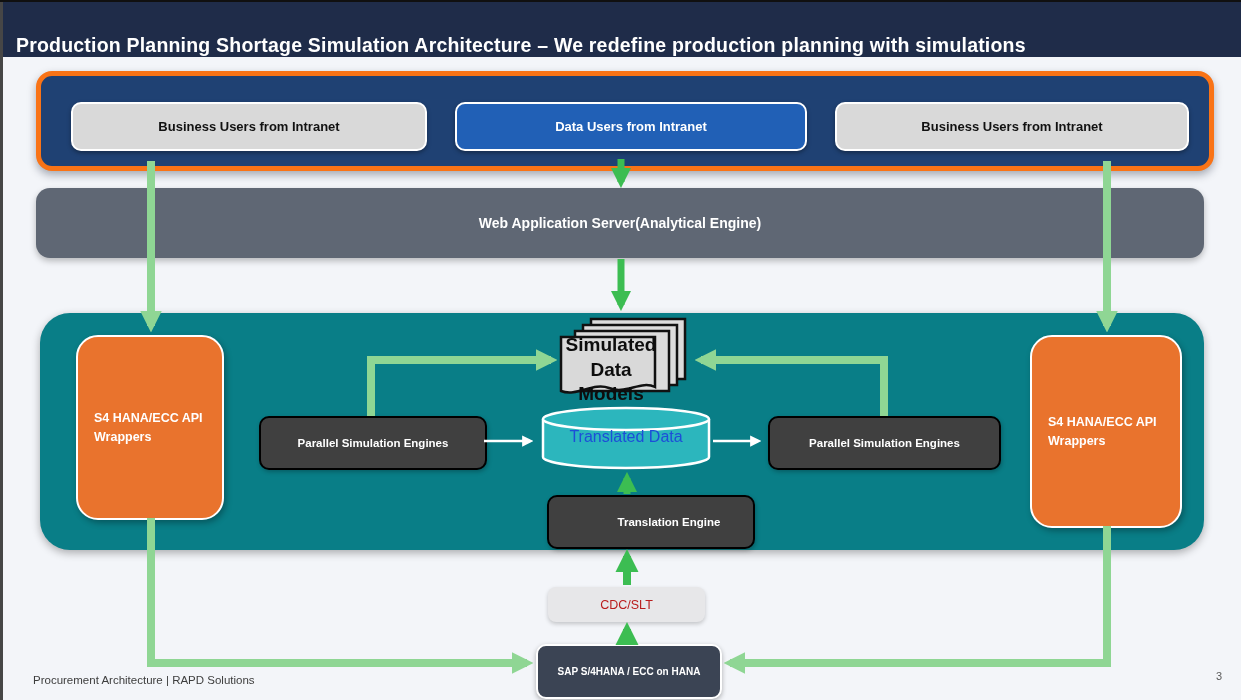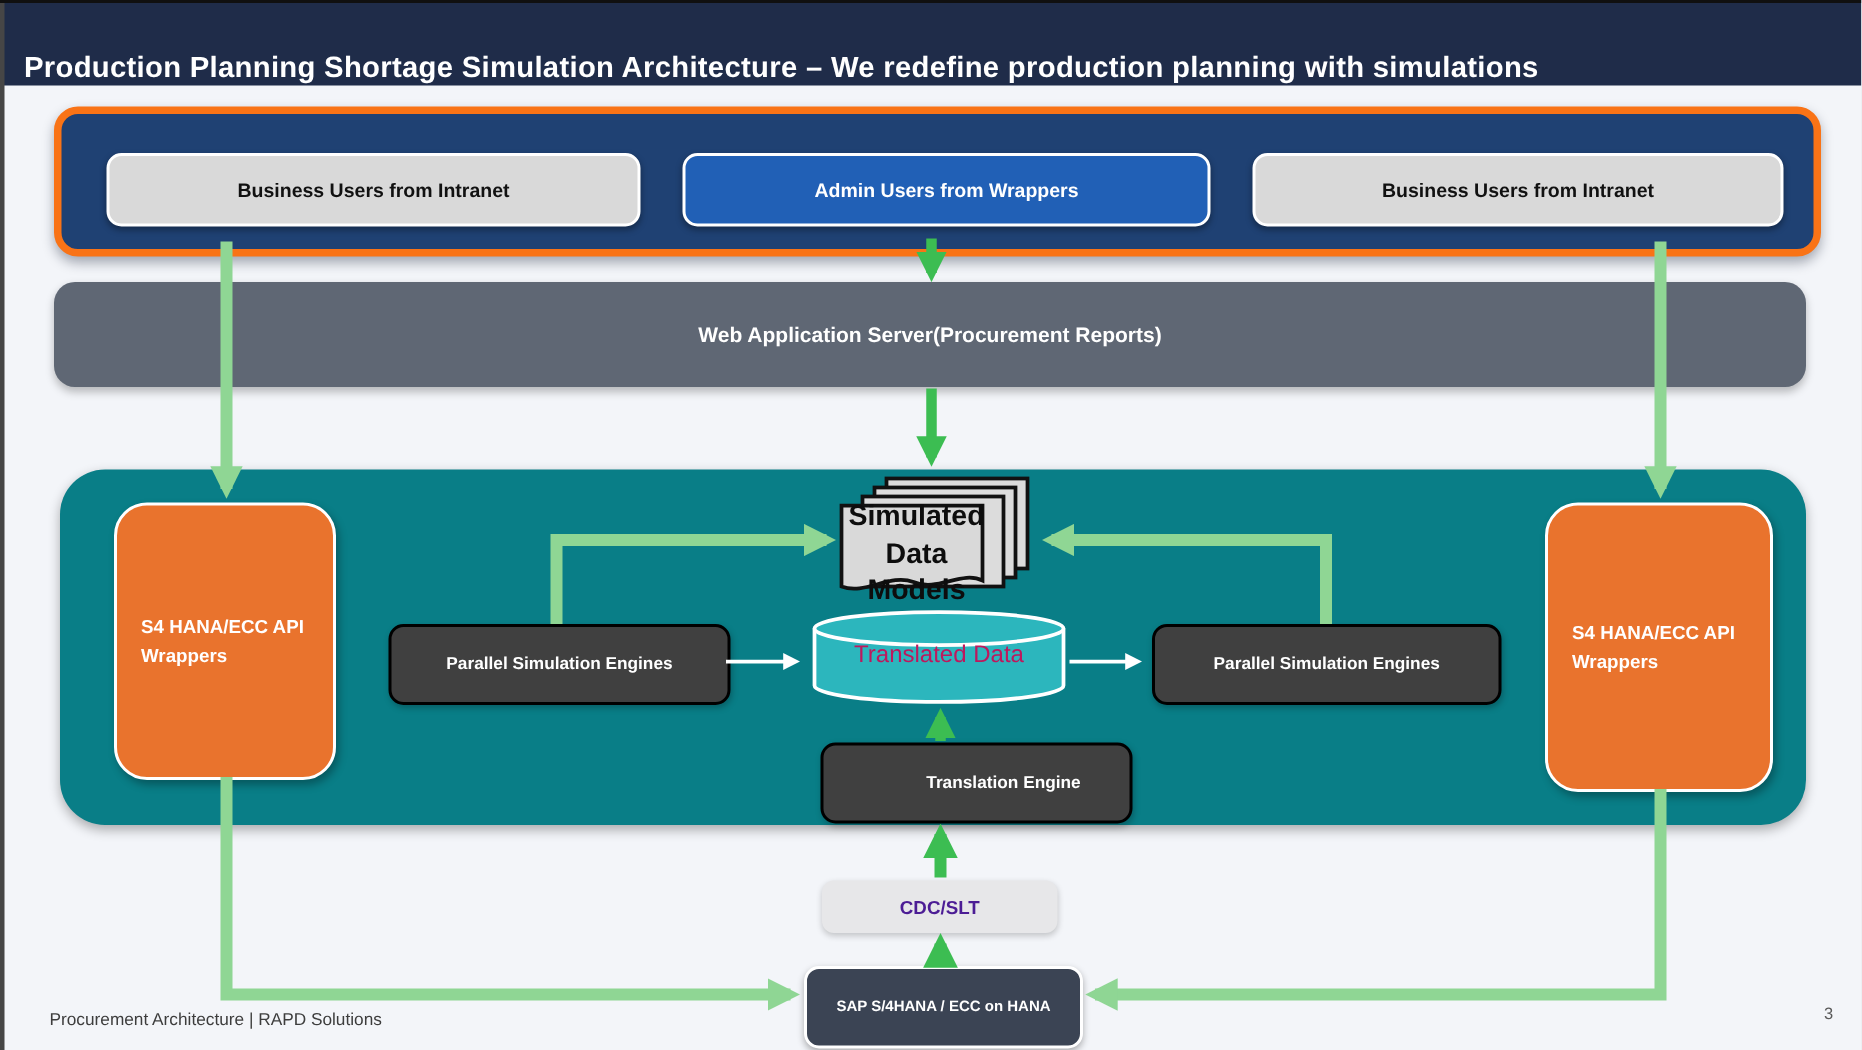--- a/index.html
+++ b/index.html
@@ -38,57 +38,57 @@
   .orange-right{left:1030px;top:335px;width:152px;height:193px;}
 
   .engine-box{position:absolute;background:#404040;border:2px solid #000000;border-radius:10px;
               display:flex;align-items:center;justify-content:center;color:#fff;font-size:11.5px;
               font-weight:bold;box-shadow:1px 2px 4px rgba(0,0,0,.25);z-index:10;}
   .pse-left{left:259px;top:416px;width:224px;height:50px;}
   .pse-right{left:768px;top:416px;width:229px;height:50px;}
   .te-box{left:547px;top:495px;width:168px;height:50px;padding-left:36px;}
 
   .cdc-box{position:absolute;left:548px;top:587px;width:157px;height:35px;background:#E7E7E9;
-           border-radius:8px;display:flex;align-items:center;justify-content:center;color:#4c1d95;
-           font-size:12.5px;font-weight:bold;box-shadow:0 2px 4px rgba(0,0,0,.2);z-index:10;}
+           border-radius:8px;display:flex;align-items:center;justify-content:center;color:#b91c1c;
+           font-size:12.5px;font-weight:normal;box-shadow:0 2px 4px rgba(0,0,0,.2);z-index:10;}
 
   .sap-box{position:absolute;left:536px;top:644px;width:182px;height:51px;background:#3B4454;
            border:2px solid #fff;border-radius:10px;display:flex;align-items:center;justify-content:center;
            color:#fff;font-size:10px;font-weight:bold;text-align:center;
            box-shadow:0 2px 5px rgba(0,0,0,.3);z-index:10;}
 
   .docstack{position:absolute;left:553px;top:317px;width:140px;height:84px;z-index:20;}
   .docstack-label{position:absolute;left:561px;top:333px;width:100px;text-align:center;color:#0d0d0d;
                   font-size:19px;font-weight:bold;line-height:1.3;z-index:21;}
 
   .cylinder{position:absolute;left:540px;top:406px;width:172px;height:64px;z-index:12;}
-  .cylinder-label{position:absolute;left:540px;top:428px;width:172px;text-align:center;color:#be185d;
+  .cylinder-label{position:absolute;left:540px;top:428px;width:172px;text-align:center;color:#1d4ed8;
                   font-size:16px;font-weight:500;z-index:13;}
 
   .arrows{position:absolute;left:0;top:0;width:1241px;height:700px;z-index:40;pointer-events:none;}
 
   .footer-left{position:absolute;left:33px;top:674px;font-size:11.5px;color:#3d3d3d;z-index:6;}
   .footer-page{position:absolute;left:1216px;top:670px;font-size:11px;color:#5a5a5a;z-index:6;}
 </style>
 </head>
 <body>
 
 <div class="page">
 
   <div class="titlebar">
     <h1>Production Planning Shortage Simulation Architecture – We redefine production planning with simulations</h1>
   </div>
 
   <div class="users-band">
     <div class="user-box user-gray ub-left">Business Users from Intranet</div>
-    <div class="user-box user-blue ub-mid">Admin Users from Wrappers</div>
+    <div class="user-box user-blue ub-mid">Data Users from Intranet</div>
     <div class="user-box user-gray ub-right">Business Users from Intranet</div>
   </div>
 
-  <div class="web-bar">Web Application Server(Procurement Reports)</div>
+  <div class="web-bar">Web Application Server(Analytical Engine)</div>
 
   <div class="platform"></div>
 
   <div class="orange-box orange-left">S4 HANA/ECC API Wrappers</div>
   <div class="orange-box orange-right">S4 HANA/ECC API Wrappers</div>
 
   <div class="engine-box pse-left">Parallel Simulation Engines</div>
   <div class="engine-box pse-right">Parallel Simulation Engines</div>
   <div class="engine-box te-box">Translation Engine</div>
 

